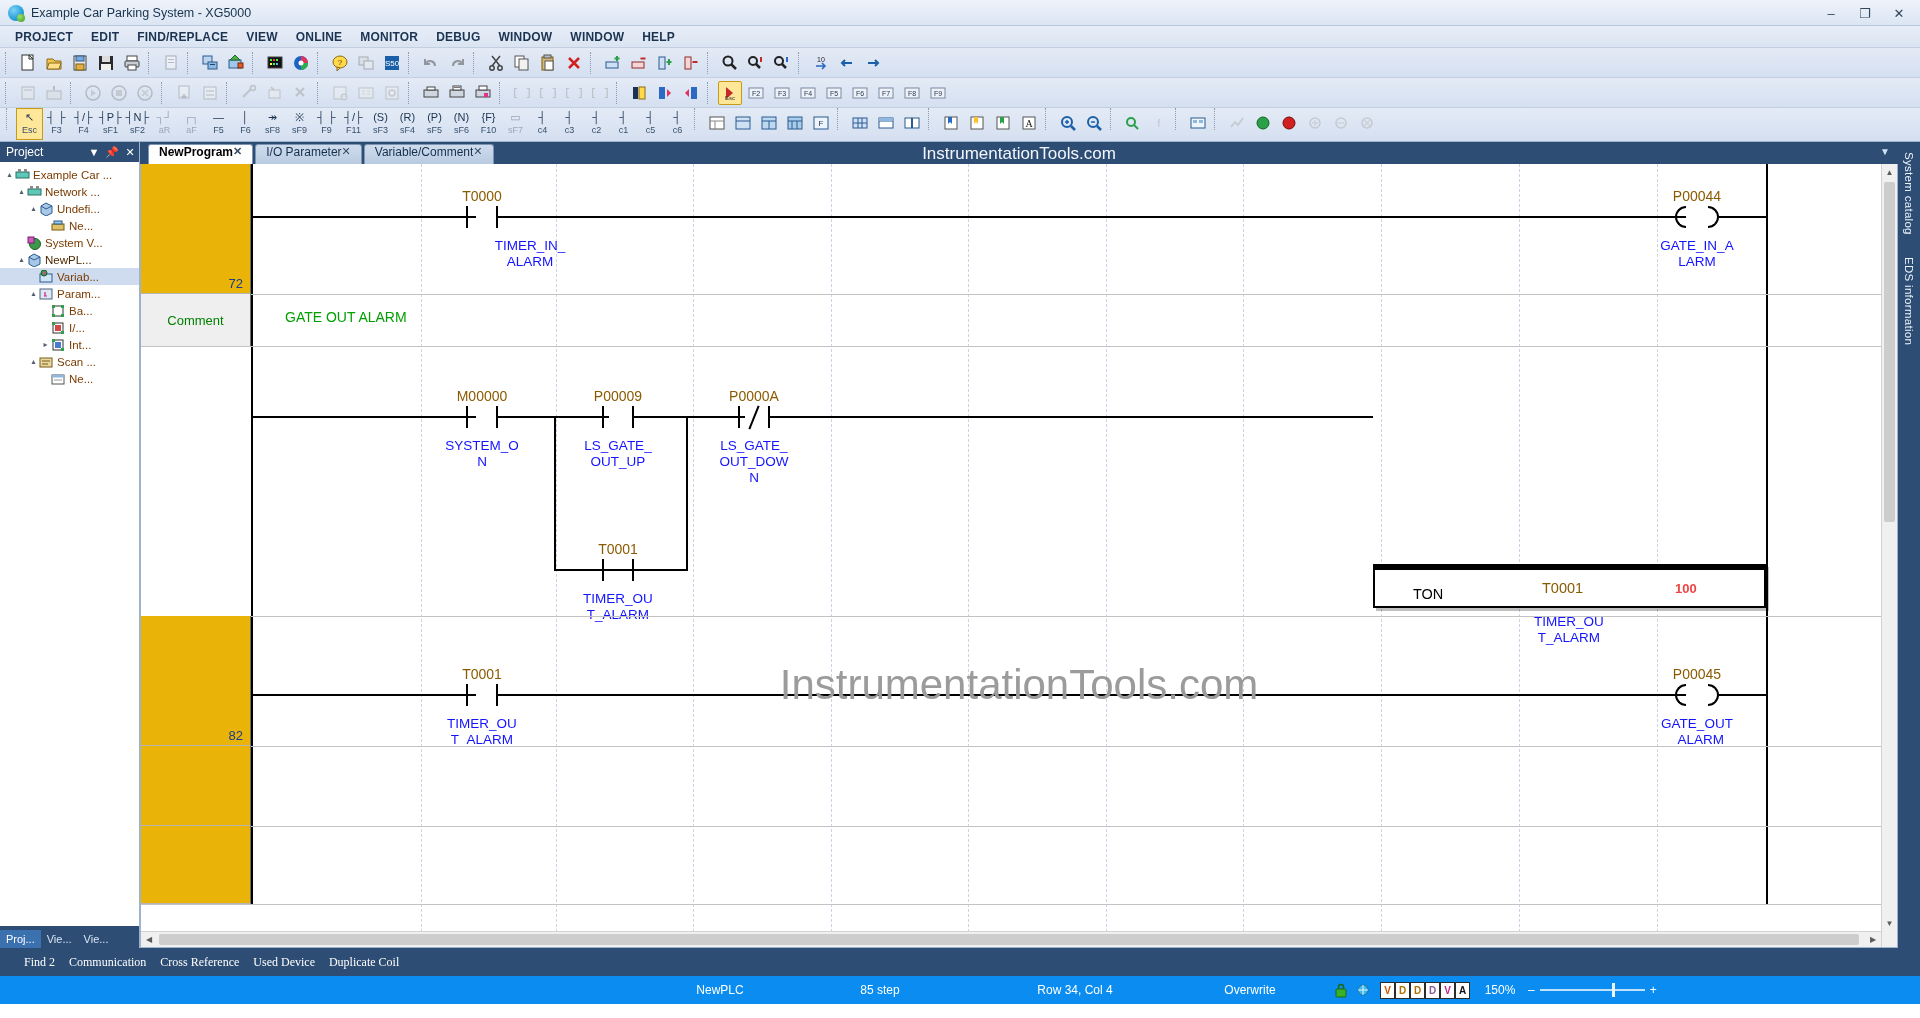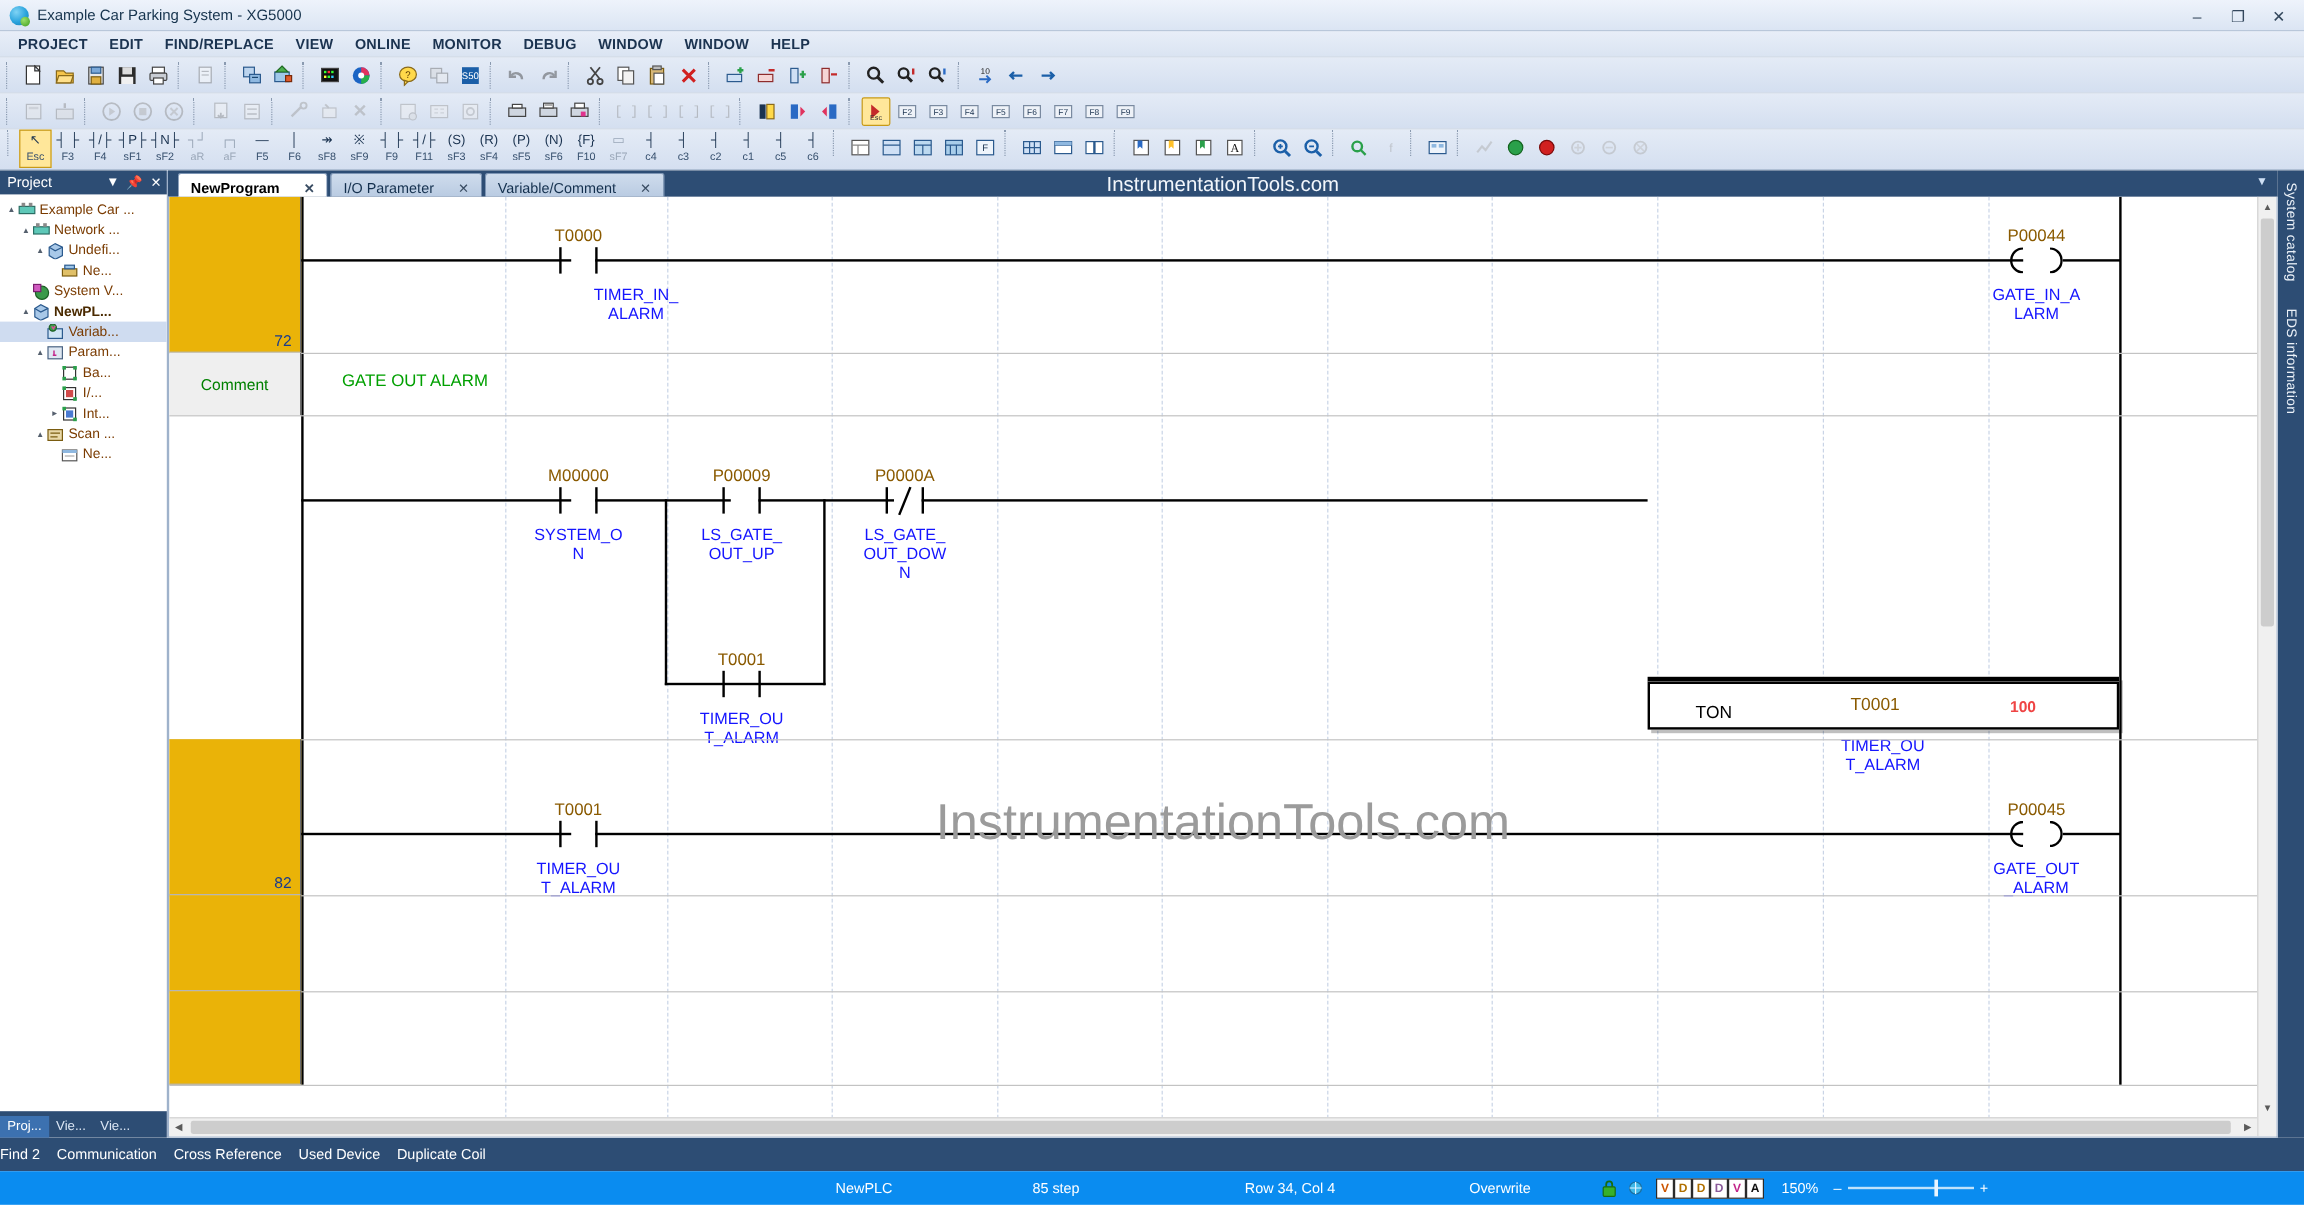--- a/index.html
+++ b/index.html
@@ -89,33 +89,33 @@
     height: 20px; background: #2d4d74; color: #fff;
     display: flex; align-items: center; font-size: 12px; padding-left: 6px;
   }
   #project-head .ph-title { flex: 1; }
   #project-head .ph-btn { width: 18px; text-align: center; font-size: 11px; }
   #tree { flex: 1; overflow: hidden; padding-top: 4px; font-size: 11.5px; }
   .tnode { display: flex; align-items: center; height: 17px; white-space: nowrap; }
   .tnode .exp { width: 11px; font-size: 8px; color: #55606e; text-align: center; }
   .tnode .tico { width: 15px; height: 14px; margin-right: 3px; flex: none; }
   .tnode .tlabel { color: #7a3b00; }
-  .tnode.bold .tlabel { font-weight: bold; color: #4a2a00; }
+  .tnode.bold .tlabel { font-weight: normal; color: #4a2a00; }
   .tnode.sel { background: #cfdcf0; }
   #proj-tabs { height: 22px; background: #2d4d74; display: flex; align-items: flex-end; }
   .ptab { font-size: 11px; color: #dbe6f4; padding: 3px 6px; }
   .ptab.active { background: #3c71b0; color: #fff; }
   
   #editor-col { flex: 1; display: flex; flex-direction: column; min-width: 0; }
   #tabstrip {
     height: 22px; background: #2d4d74; display: flex; align-items: flex-end;
     position: relative; padding-left: 8px;
   }
   .etab {
-    height: 20px; display: flex; align-items: flex-end; gap: 20px;
+    height: 20px; display: flex; align-items: flex-start; gap: 0;
     padding: 0 10px; font-size: 12px; color: #14304e;
     background: linear-gradient(#cfdcec, #b9cbe2);
     border: 1px solid #7d95b4; border-bottom: none;
     border-radius: 3px 3px 0 0; margin-right: 2px;
   }
   .etab.active { background: #fff; font-weight: bold; color: #000; }
   .etab .x { font-size: 11px; color: #3a4d63; }
   #wm-top {
     position: absolute; left: 0; right: 0; top: 2px; text-align: center;
     font-size: 17px; color: #f2f6fb; pointer-events: none;
@@ -204,21 +204,21 @@
     width: 22px; background: #2d4d74; display: flex; flex-direction: column;
     align-items: center; padding-top: 6px; gap: 14px;
   }
   .vtab {
     writing-mode: vertical-rl; font-size: 11.5px; color: #ecf2f9;
     letter-spacing: .3px; padding: 4px 2px;
   }
   
   #outbar {
     height: 28px; background: #2d4d74; display: flex; align-items: center;
-    padding-left: 0; gap: 14px;
+    padding-left: 24px; gap: 14px; font-family: Liberation Serif, serif;
   }
   #outbar .obtab { font-size: 12px; color: #fff; }
   
   #statusbar {
     height: 28px; background: #0a8cf0; display: flex; align-items: center;
     color: #fff; font-size: 12px;
   }
   #statusbar .sb { display: flex; align-items: center; justify-content: center; height: 100%; }
   .sb-ico { width: 18px; height: 17px; margin: 0 2px; display: flex;
      align-items: center; justify-content: center; }

